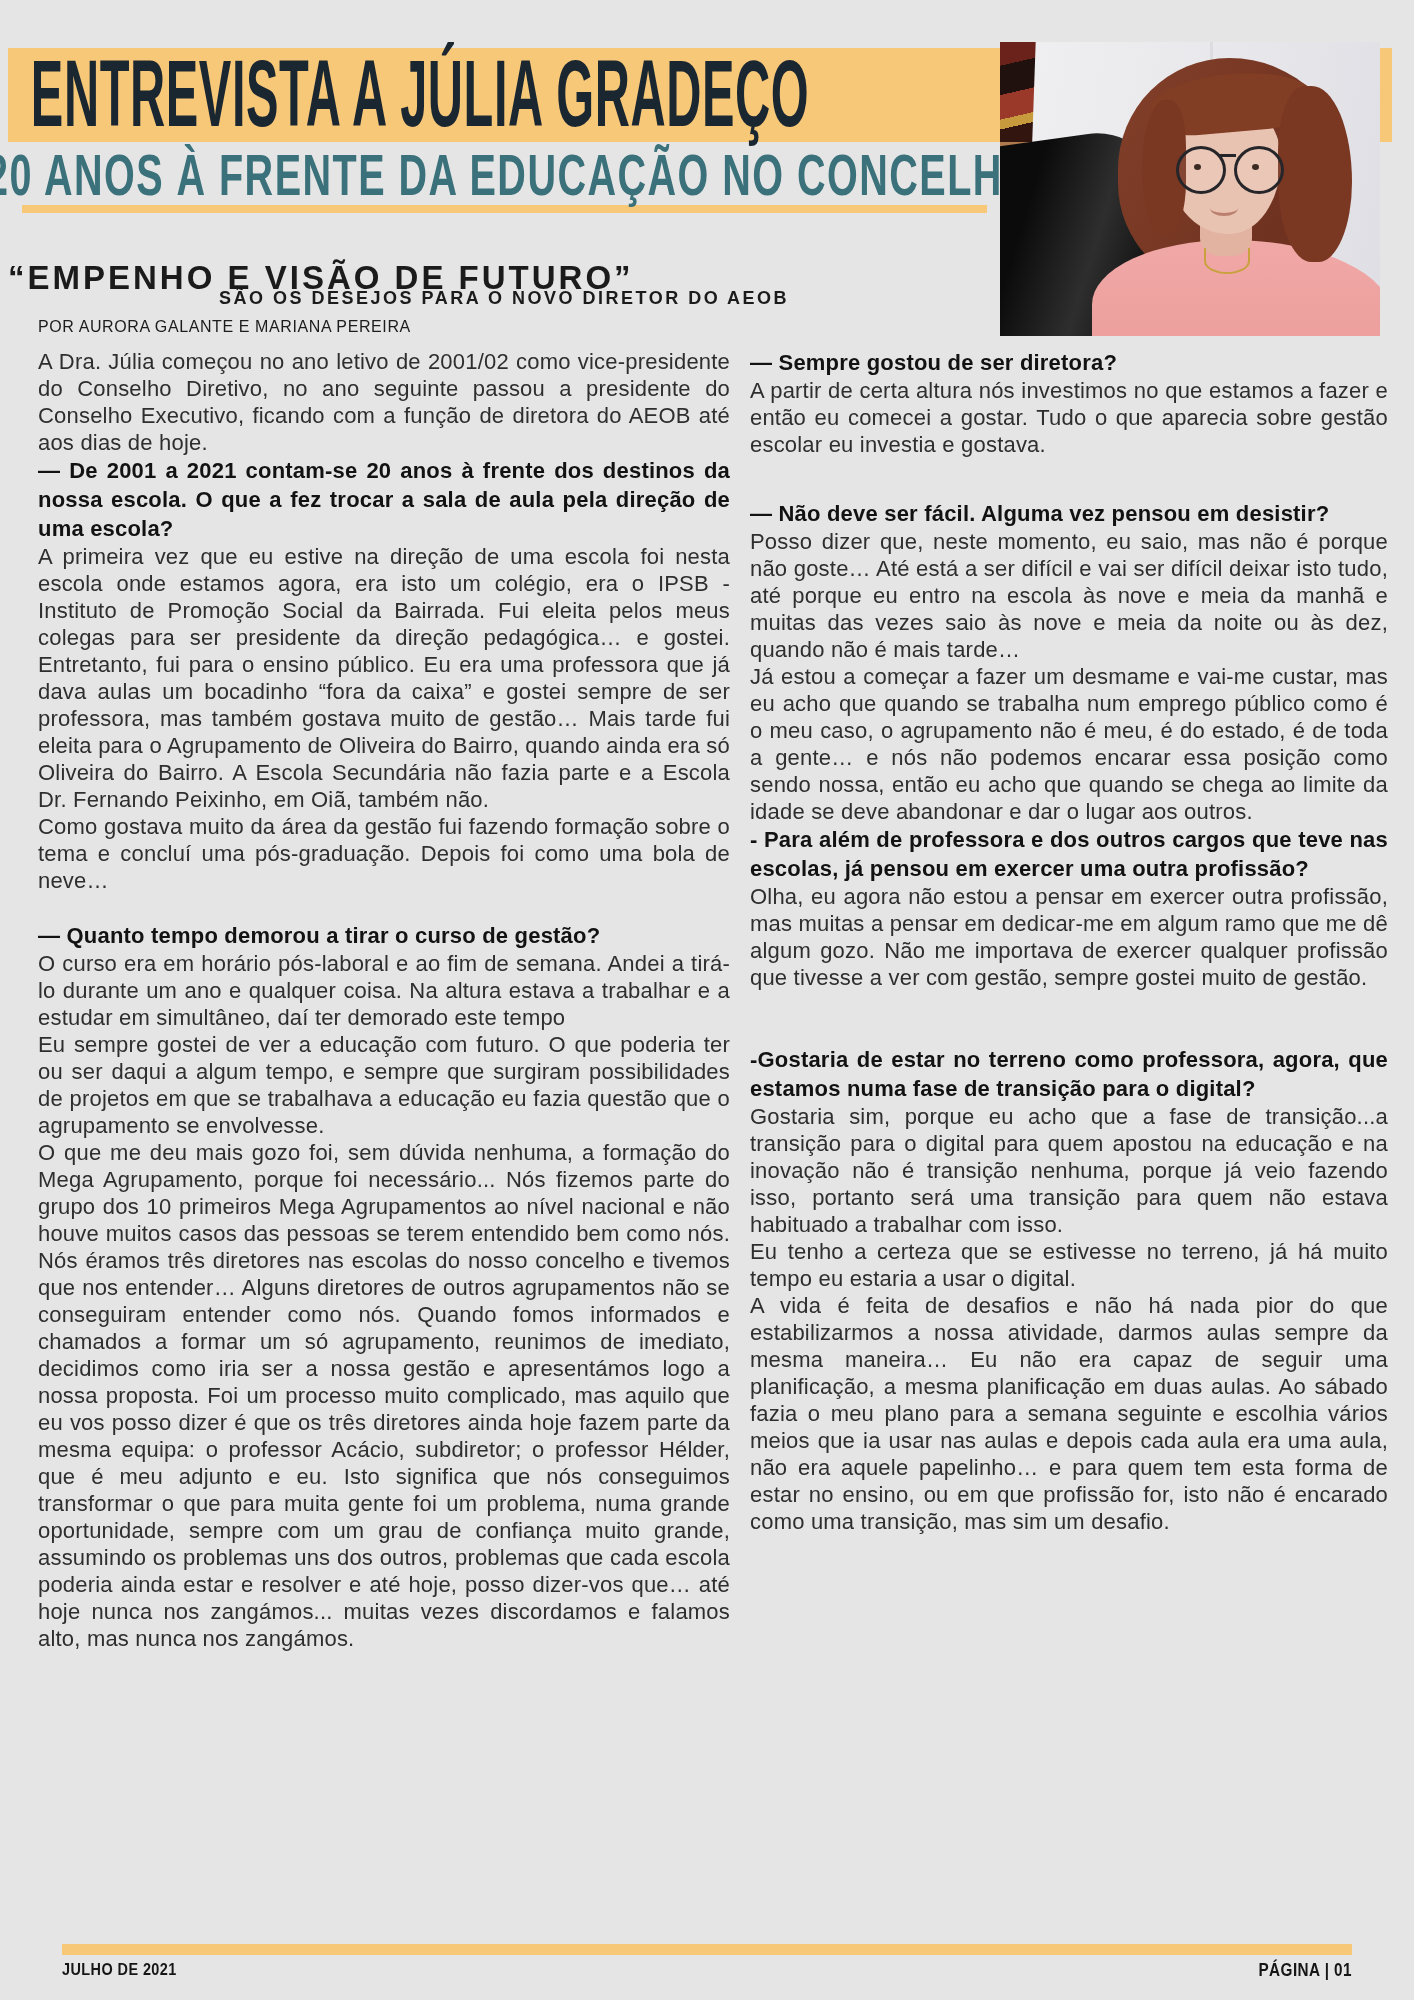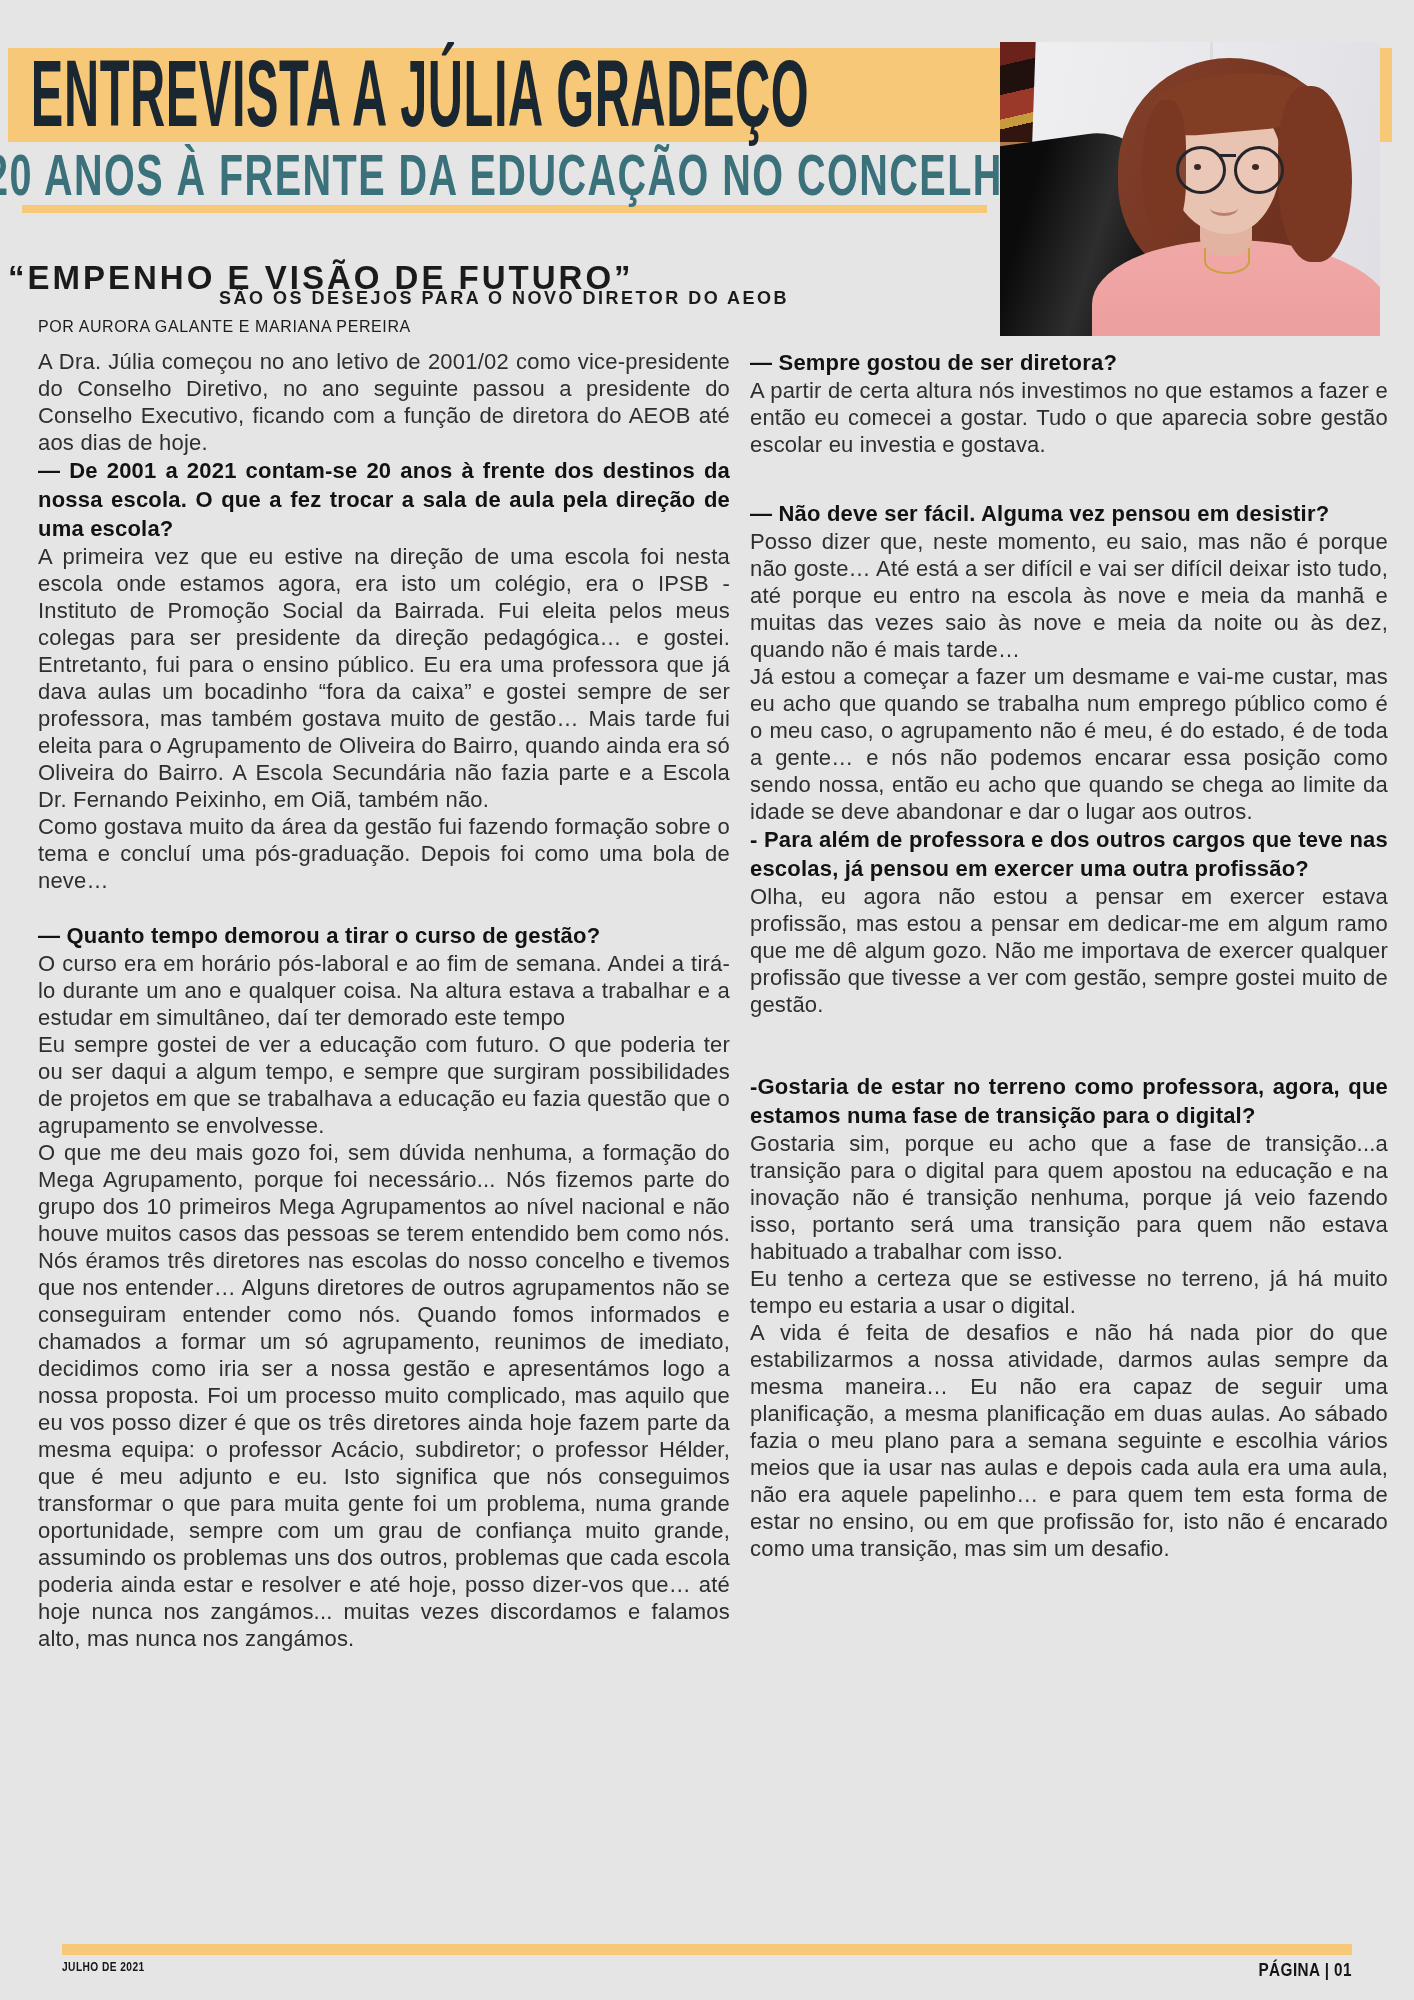--- a/index.html
+++ b/index.html
@@ -47,21 +47,21 @@
 
   
   .col{position:absolute;top:348px;font-size:22px;line-height:27px;color:#2e2e2e;text-align:justify;letter-spacing:0.2px;}
   .col-left{left:38px;width:692px;}
   .col-right{left:750px;width:638px;}
   .col p{margin:0;}
   .col p.q{font-weight:700;color:#121212;line-height:29px;}
 
   
   .footer-rule{position:absolute;left:62px;top:1944px;width:1290px;height:11px;background:#F8C879;}
-  .footer-left{position:absolute;left:62px;top:1960px;font-weight:700;font-size:12px;letter-spacing:0.5px;color:#161616;}
+  .footer-left{position:absolute;left:62px;top:1960px;font-weight:700;font-size:17px;letter-spacing:0.5px;color:#161616;}
   .footer-right{position:absolute;right:62px;top:1960px;font-weight:700;font-size:18px;letter-spacing:0.5px;color:#161616;text-align:right;}
   .cond{display:inline-block;transform:scaleX(0.85);transform-origin:left center;}
   .footer-right .cond{transform-origin:right center;}
 </style>
 </head>
 <body>
 
 <div class="page">
 
   <div class="banner"></div>
@@ -114,21 +114,21 @@
     </div>
 
   <div class="col col-right">
 
   <p class="para q">— Sempre gostou de ser diretora?</p>
       <p class="para a">A partir de certa altura nós investimos no que estamos a fazer e então eu comecei a gostar. Tudo o que aparecia sobre gestão escolar eu investia e gostava.</p>
       <p class="para q" style="margin-top: 40.5px;">— Não deve ser fácil. Alguma vez pensou em desistir?</p>
       <p class="para a">Posso dizer que, neste momento, eu saio, mas não é porque não goste… Até está a ser difícil e vai ser difícil deixar isto tudo, até porque eu entro na escola às nove e meia da manhã e muitas das vezes saio às nove e meia da noite ou às dez, quando não é mais tarde…</p>
       <p class="para a">Já estou a começar a fazer um desmame e vai-me custar, mas eu acho que quando se trabalha num emprego público como é o meu caso, o agrupamento não é meu, é do estado, é de toda a gente… e nós não podemos encarar essa posição como sendo nossa, então eu acho que quando se chega ao limite da idade se deve abandonar e dar o lugar aos outros.</p>
       <p class="para q" style="">- Para além de professora e dos outros cargos que teve nas escolas, já pensou em exercer uma outra profissão?</p>
-      <p class="para a">Olha, eu agora não estou a pensar em exercer estava profissão, mas estou a pensar em dedicar-me em algum ramo que me dê algum gozo. Não me importava de exercer qualquer profissão que tivesse a ver com gestão, sempre gostei muito de gestão.</p>
+      <p class="para a">Olha, eu agora não estou a pensar em exercer outra profissão, mas muitas a pensar em dedicar-me em algum ramo que me dê algum gozo. Não me importava de exercer qualquer profissão que tivesse a ver com gestão, sempre gostei muito de gestão.</p>
       <p class="para q" style="margin-top: 54px;">-Gostaria de estar no terreno como professora, agora, que estamos numa fase de transição para o digital?</p>
       <p class="para a">Gostaria sim, porque eu acho que a fase de transição...a transição para o digital para quem apostou na educação e na inovação não é transição nenhuma, porque já veio fazendo isso, portanto será uma transição para quem não estava habituado a trabalhar com isso.</p>
       <p class="para a">Eu tenho a certeza que se estivesse no terreno, já há muito tempo eu estaria a usar o digital.</p>
       <p class="para a">A vida é feita de desafios e não há nada pior do que estabilizarmos a nossa atividade, darmos aulas sempre da mesma maneira… Eu não era capaz de seguir uma planificação, a mesma planificação em duas aulas. Ao sábado fazia o meu plano para a semana seguinte e escolhia vários meios que ia usar nas aulas e depois cada aula era uma aula, não era aquele papelinho… e para quem tem esta forma de estar no ensino, ou em que profissão for, isto não é encarado como uma transição, mas sim um desafio.</p>
     </div>
 
   <div class="footer-rule"></div>
   <div class="footer-left">
     <span class="cond">JULHO DE 2021</span>
   </div>

